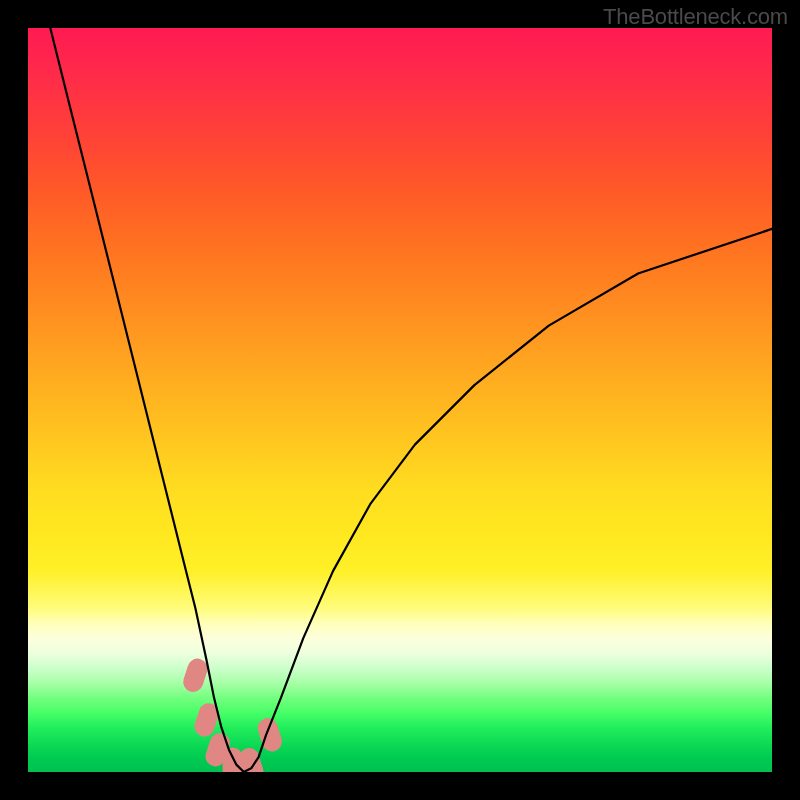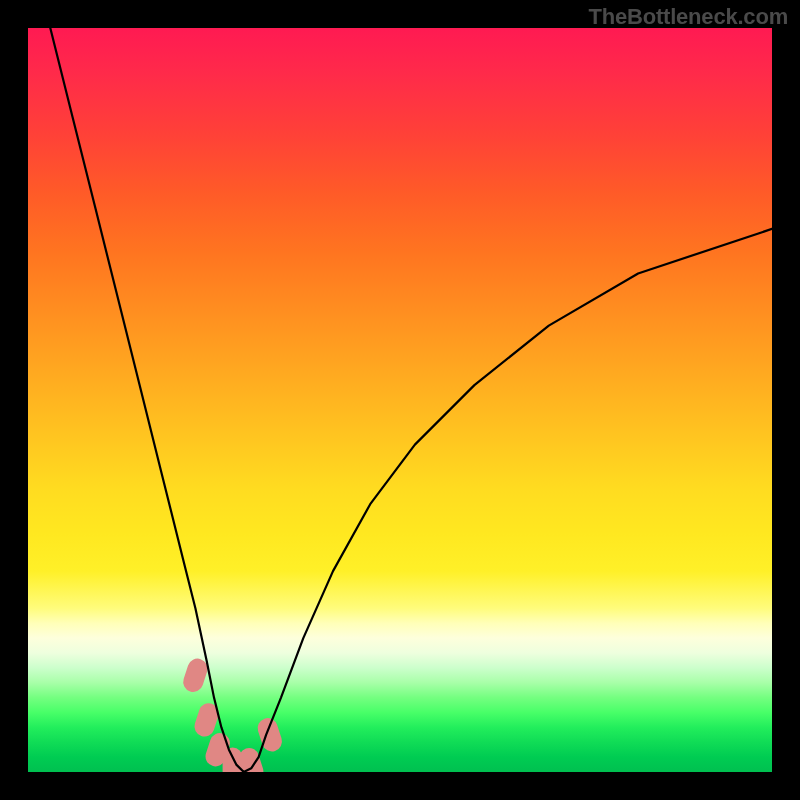--- a/index.html
+++ b/index.html
@@ -16,21 +16,21 @@
     width: 800px;
     height: 800px;
     background: #000;
   }
   .watermark {
     position: absolute;
     top: 4px;
     right: 12px;
     color: #4a4a4a;
     font-size: 22px;
-    font-weight: 700;
+    font-weight: 400;
     letter-spacing: -0.2px;
     z-index: 20;
   }
   .plot {
     position: absolute;
     left: 28px;
     top: 28px;
     width: 744px;
     height: 744px;
     

